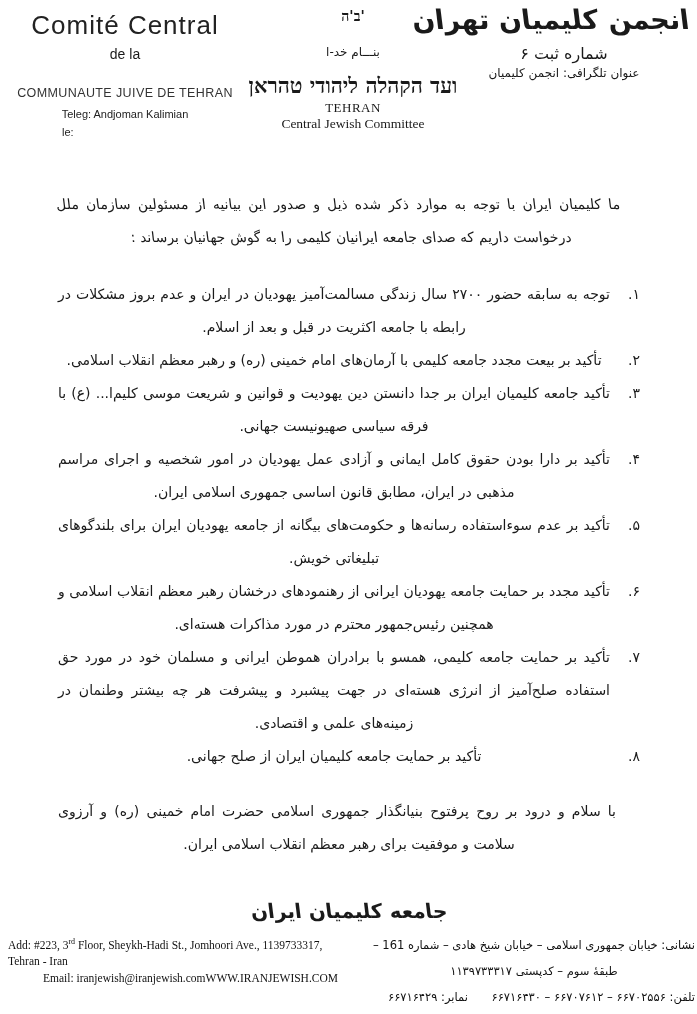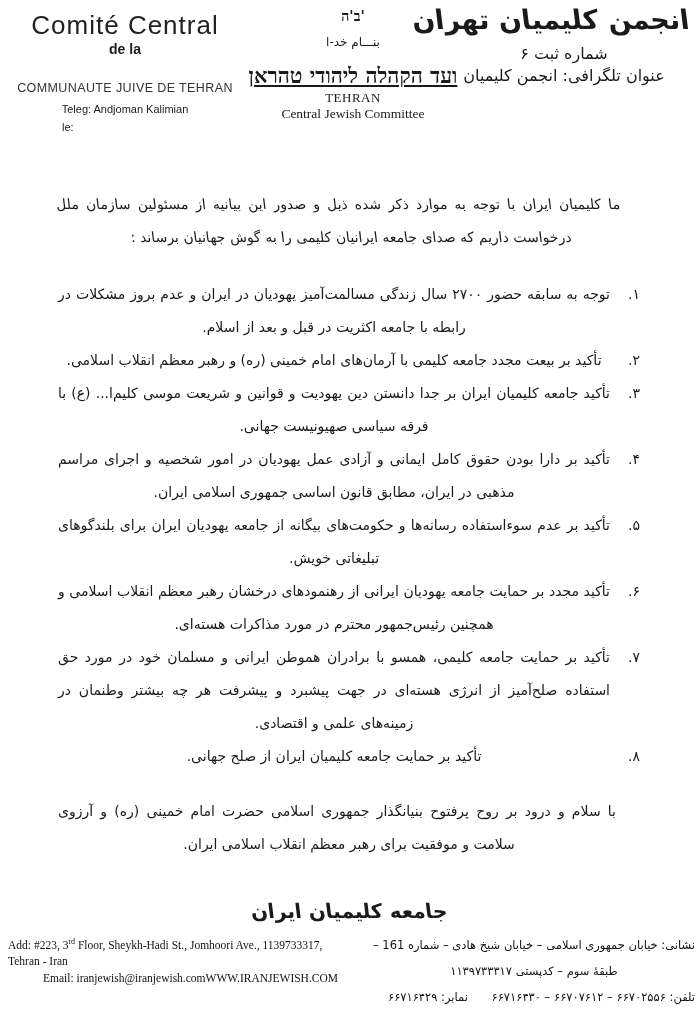--- a/index.html
+++ b/index.html
@@ -12,46 +12,46 @@
     overflow:hidden;
     font-family:"DejaVu Sans",sans-serif;
   }
   
   .hdr-left{
     position:absolute;left:16px;top:10px;width:218px;
     text-align:center;
     font-family:"Liberation Sans",sans-serif;
   }
   .hdr-title{font-size:26px;font-weight:400;letter-spacing:1px;color:#222;}
-  .hdr-dela{font-size:14px;font-weight:bold;}
+  .hdr-dela{font-size:14px;font-weight:normal;margin-top:5px;}
   .hdr-commu{font-size:12.5px;margin-top:24px;letter-spacing:.4px;color:#333;}
   .hdr-teleg{font-size:11px;margin-top:8px;color:#222;}
   .hdr-le{font-size:11px;margin-top:6px;text-align:left;padding-left:46px;color:#222;}
 
   .hdr-center{
     position:absolute;left:246px;top:8px;width:214px;
     text-align:center;
   }
   .hdr-bh{font-size:14px;font-weight:bold;font-family:"DejaVu Serif",serif;}
-  .hdr-besm{font-size:12px;margin-top:10px;direction:rtl;}
-  .hdr-heb{font-size:21px;font-weight:bold;font-family:"DejaVu Serif",serif;margin-top:14px;direction:rtl;white-space:nowrap;text-decoration:underline;}
+  .hdr-besm{font-size:12px;margin-top:20px;direction:rtl;}
+  .hdr-heb{font-size:21px;font-weight:bold;font-family:"DejaVu Serif",serif;margin-top:14px;direction:rtl;white-space:nowrap;}
   .hdr-tehran{font-size:13px;font-family:"Liberation Serif","DejaVu Serif",serif;margin-top:1px;letter-spacing:.5px;}
   .hdr-cjc{font-size:13.5px;font-family:"Liberation Serif","DejaVu Serif",serif;}
 
   .hdr-right{
     position:absolute;right:8px;top:4px;width:250px;
     text-align:center;direction:rtl;
   }
   .hdr-callig{
     font-size:27px;font-weight:bold;
     transform:skewX(7deg);
     white-space:nowrap;
   }
   .hdr-reg{font-size:16px;margin-top:9px;}
-  .hdr-telegfa{font-size:16px;margin-top:3px;}
+  .hdr-telegfa{font-size:12px;margin-top:3px;}
 
   
   .doc-body{
     position:absolute;left:58px;right:57px;top:188px;
     direction:rtl;
     font-size:14px;line-height:33px;
   }
   .intro{
     margin:0 0 24px 0;
     text-align:justify;text-align-last:center;

